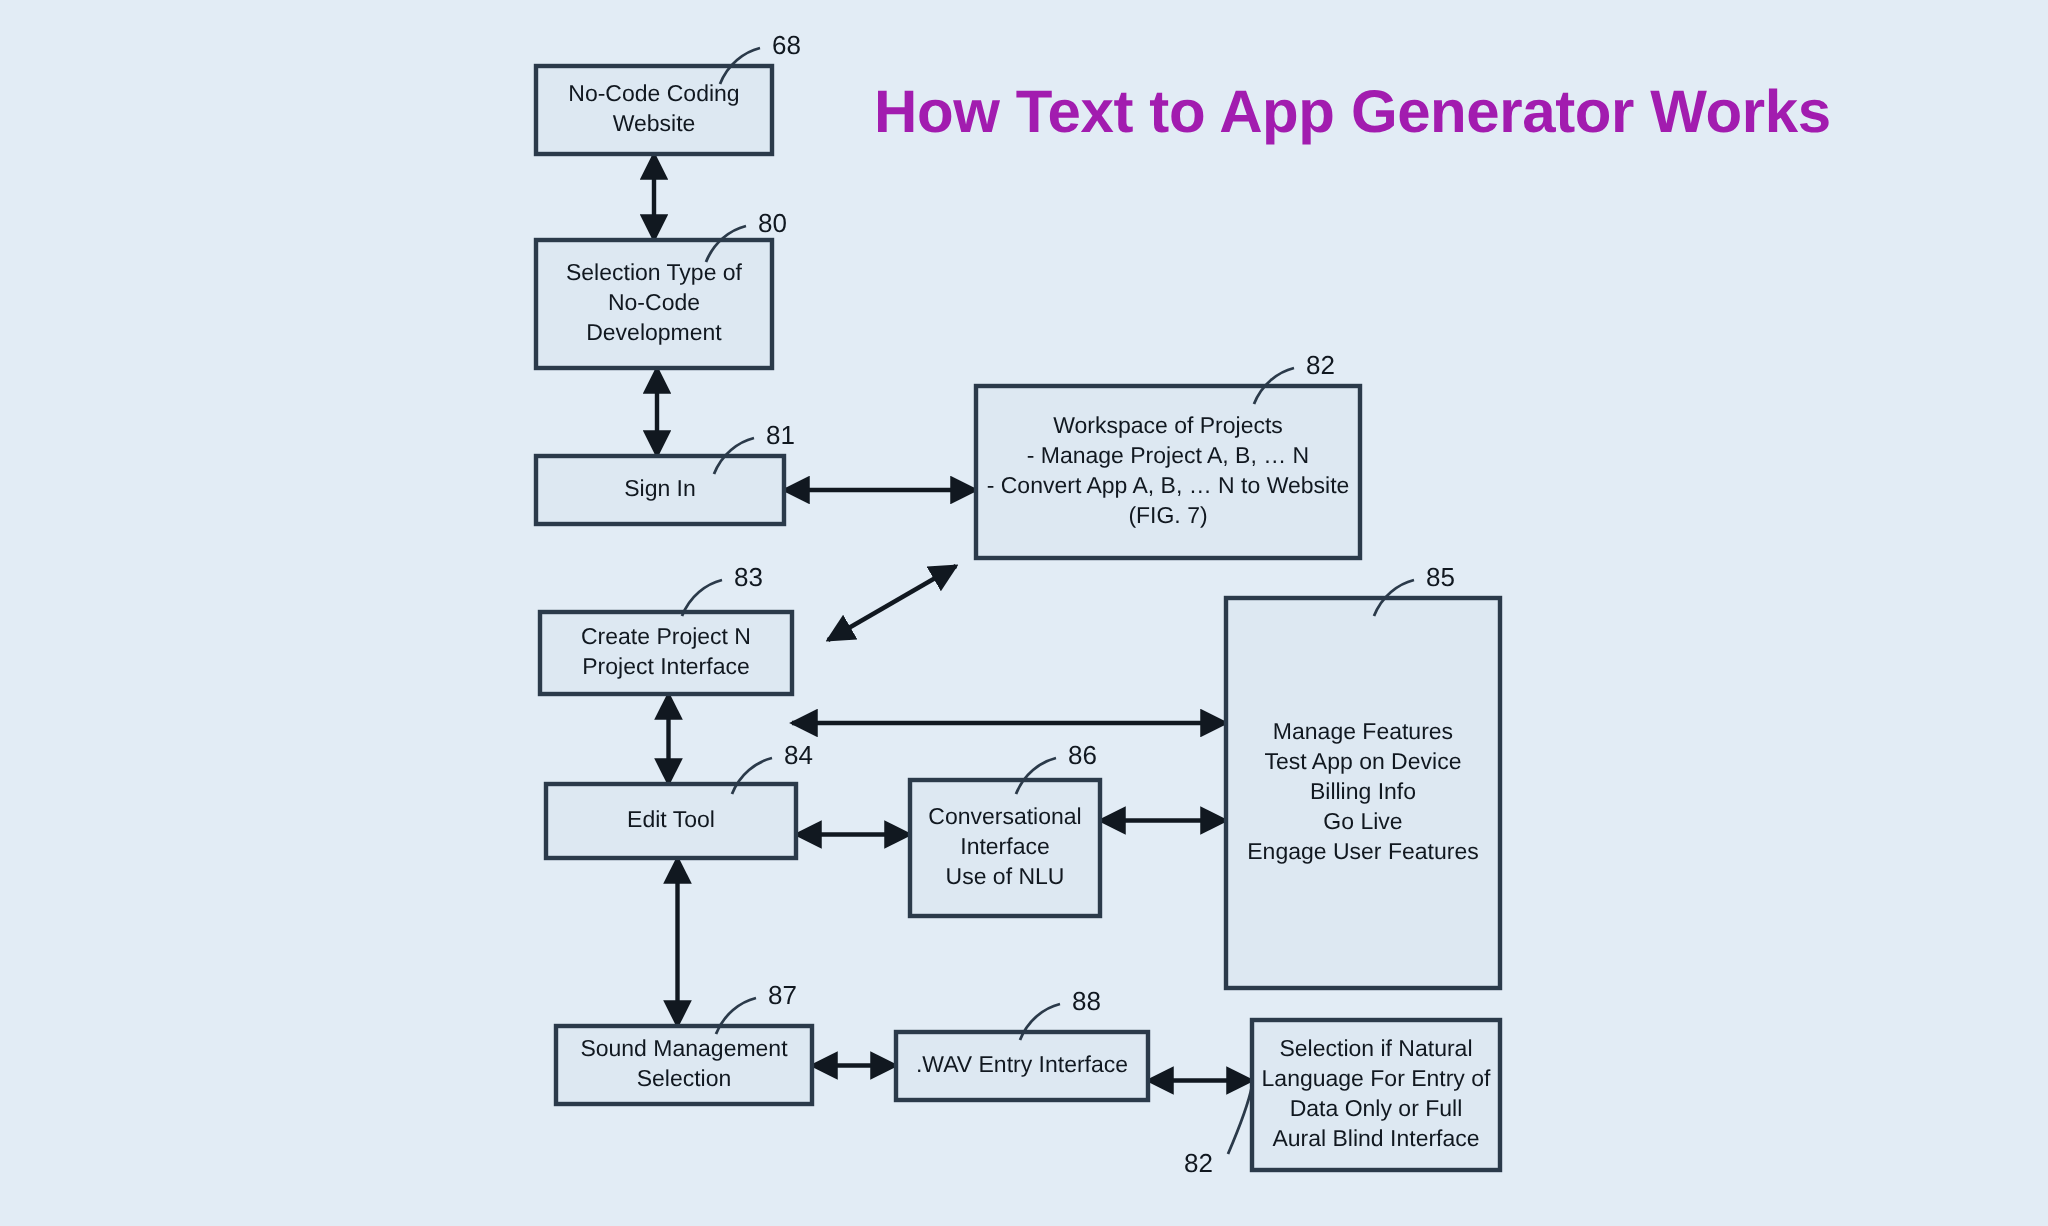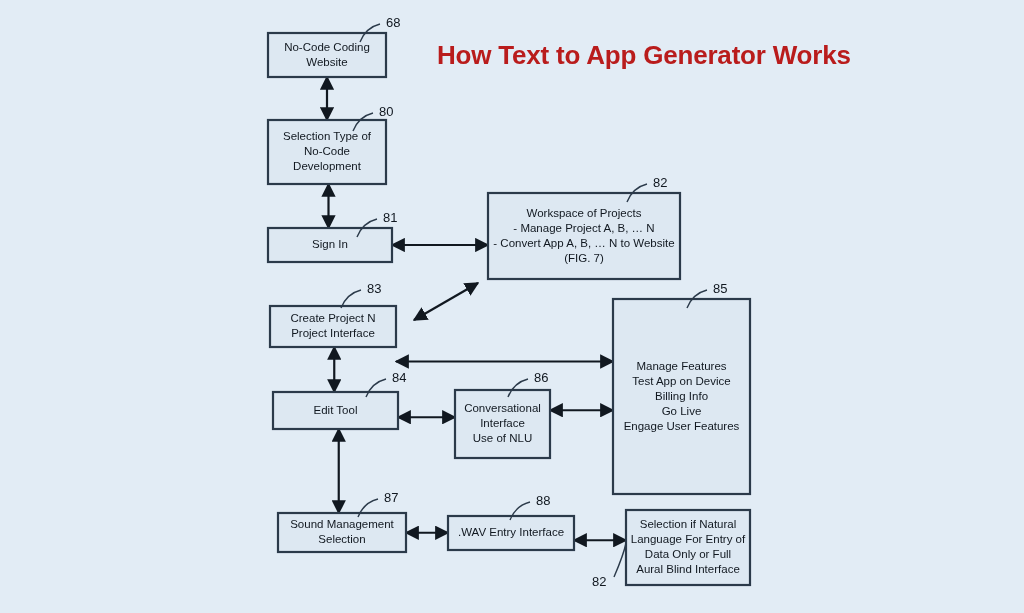--- a/index.html
+++ b/index.html
@@ -52,23 +52,23 @@
   .conn {
     stroke: #111820;
     stroke-width: 2.2;
     fill: none;
   }
   .title {
     position: absolute;
     left: 437px;
     top: 40px;
     font-family: "Liberation Sans", sans-serif;
-    font-size: 26px;
+    font-size: 30px;
     font-weight: bold;
-    color: #b91c1c;
+    color: #a21caf;
     letter-spacing: -0.2px;
     white-space: nowrap;
   }
 </style>
 </head>
 <body>
 
 <div id="stage">
 
   <div class="title">How Text to App Generator Works</div>

